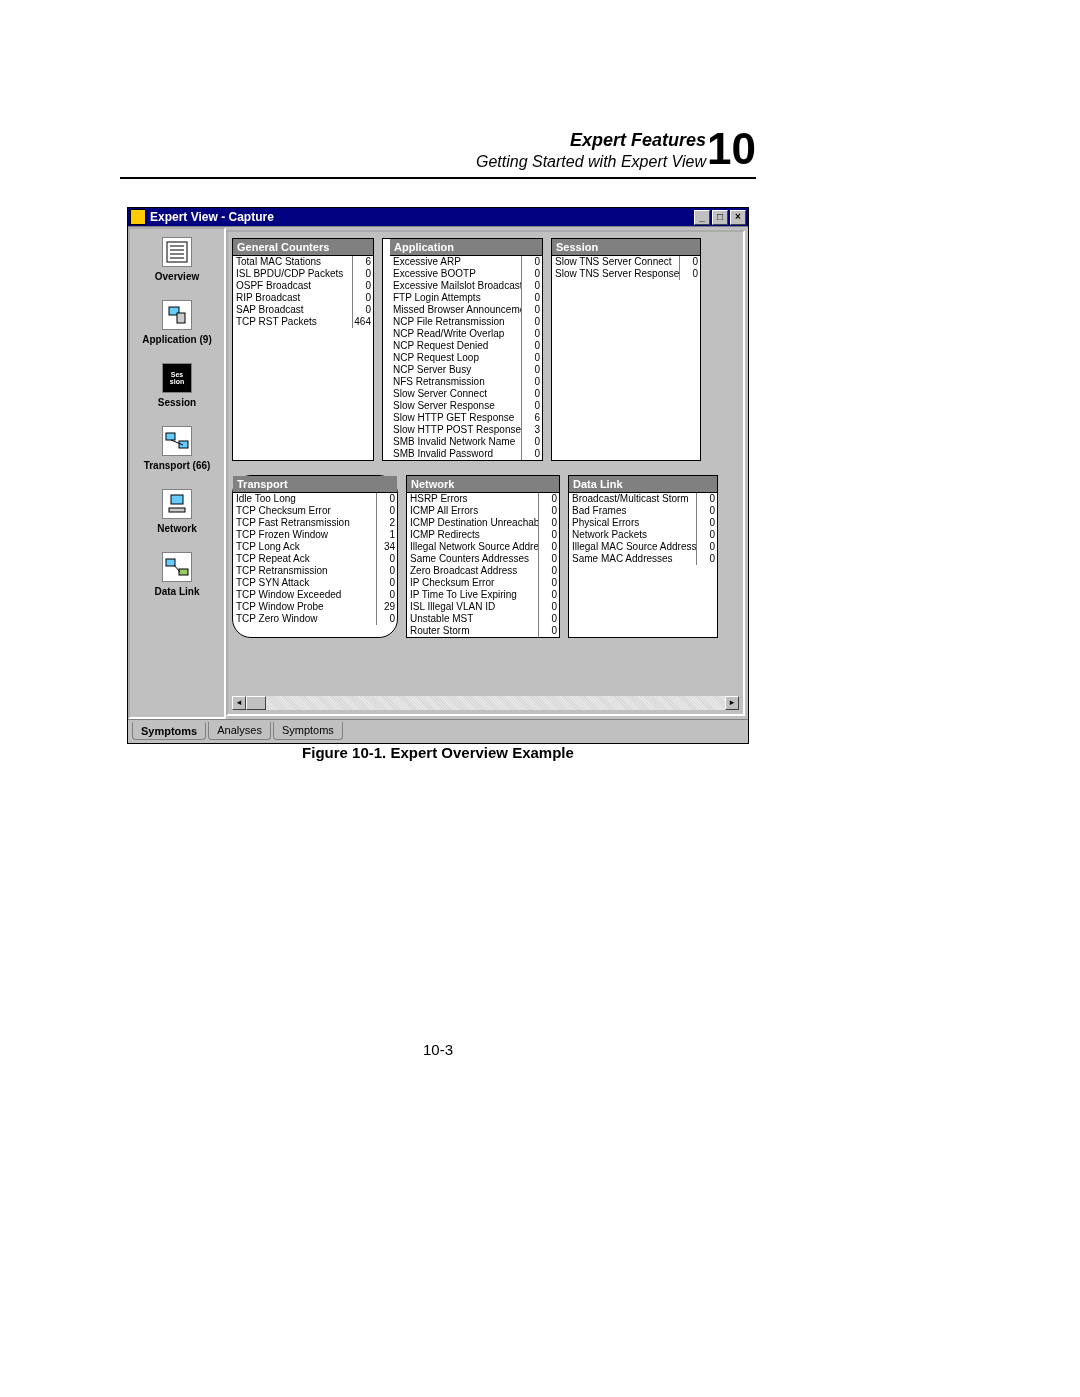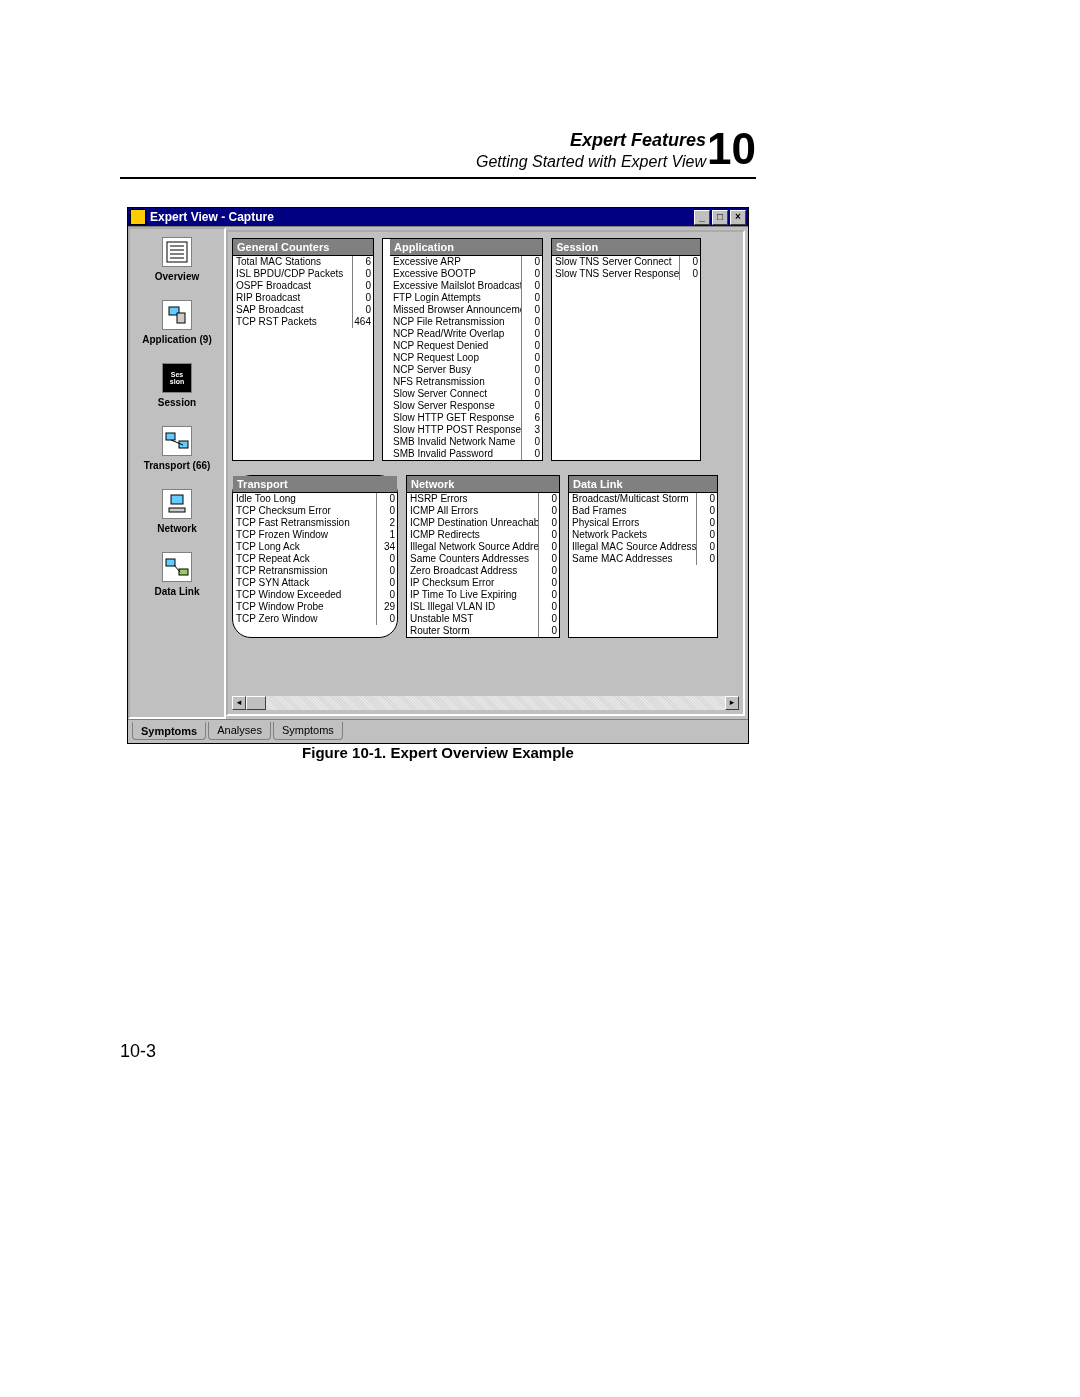--- a/index.html
+++ b/index.html
@@ -235,22 +235,22 @@
     border-top: 1px solid #c0c0c0;
     font-weight: bold;
     position: relative;
   }
   .caption {
     text-align: center;
     font-weight: bold;
     font-size: 15px;
   }
   .footer-pg {
-    text-align: left;
-    font-size: 18px;
+    text-align: center;
+    font-size: 15px;
     margin-top: 280px;
   }
 </style>
 </head>
 <body>
 
 <div class="page">
 
   <div class="header-block">
     <div class="header-line1">Expert Features</div>

